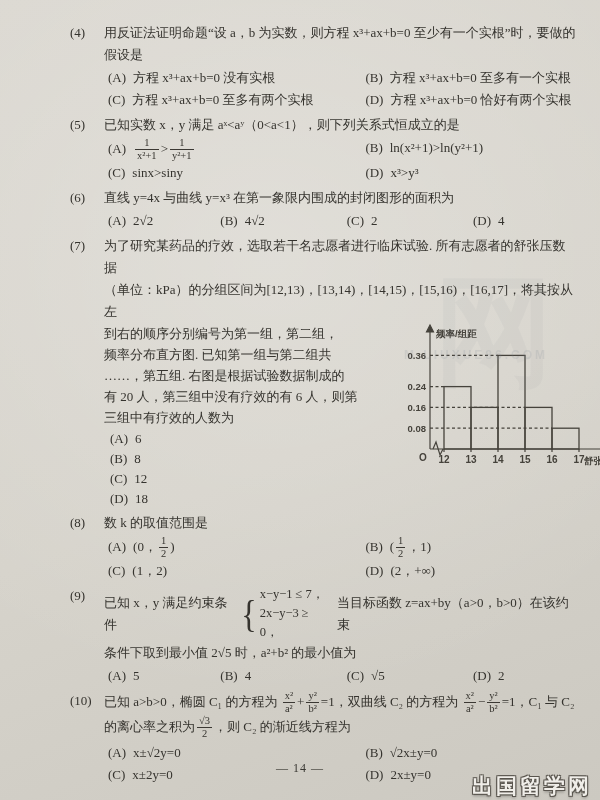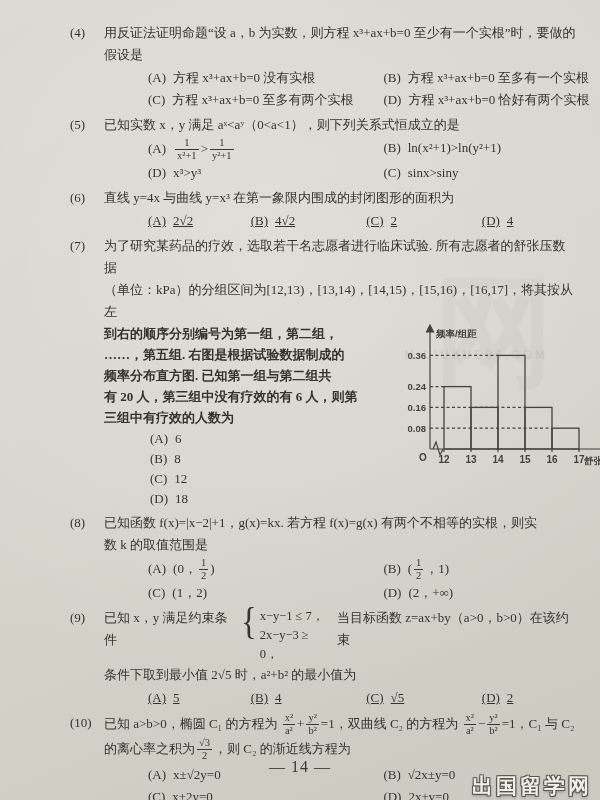--- a/index.html
+++ b/index.html
@@ -8,41 +8,41 @@
     background:
       radial-gradient(ellipse 130% 90% at 45% 32%, rgba(255,255,255,0.22), rgba(0,0,0,0) 62%),
       linear-gradient(158deg,#dbd8d1 0%,#d6d3cb 55%,#ccc9c1 100%);
     color:#35332e;
     font-family:"Liberation Serif","DejaVu Serif",serif;
   }
   .questions-area{position:absolute;left:70px;top:22px;right:24px;}
   .question{position:relative;padding-left:34px;margin-bottom:3px;font-size:13px;line-height:22px;}
   .q-num{position:absolute;left:0;top:0;}
   .q-line{min-height:21px;}
-  .options{margin-top:1px;margin-left:40px;}
+  .options{margin-top:1px;}
   .options.two-col{display:grid;grid-template-columns:55% 45%;padding-left:4px;}
-  .options.four-col{display:grid;grid-template-columns:24% 27% 27% 22%;padding-left:4px;text-decoration:underline;}
+  .options.four-col{display:grid;grid-template-columns:24% 27% 27% 22%;padding-left:4px;}
   .options.vertical{padding-left:6px;}
   .options.vertical .option{display:block;line-height:20px;}
   .option{white-space:nowrap;}
   .opt-label{margin-right:7px;}
   .frac{display:inline-flex;flex-direction:column;vertical-align:middle;text-align:center;
         font-size:10.5px;line-height:1.15;margin:0 2px;}
   .frac .fden{border-top:1px solid #3b3833;padding:0 2px;}
   .frac .fnum{padding:0 2px;}
-  .cases-line{display:flex;min-height:40px;}
+  .cases-line{display:flex;align-items:center;min-height:40px;}
   .brace{font-size:32px;line-height:1;transform:scaleY(1.2);margin:0 3px 0 4px;font-weight:400;}
   .cases-col{display:flex;flex-direction:column;font-size:12.5px;line-height:19px;}
   .cases-post{margin-left:8px;}
   .q7-row{display:flex;}
   .q7-left{width:292px;flex:0 0 292px;}
-  .q7-left .q-line{line-height:21px;font-weight:bold;}
+  .q7-left .q-line{line-height:21px;}
   .q7-chart{flex:1;margin-left:4px;margin-top:0;}
   .page-num{position:absolute;left:0;right:0;bottom:24px;text-align:center;
-            font-size:16px;letter-spacing:1px;color:#3a3833;}
+            font-size:12px;letter-spacing:1px;color:#3a3833;}
   .faint-glyph{position:absolute;top:252px;right:46px;font-size:120px;color:#6d7884;
                opacity:0.05;pointer-events:none;font-weight:700;}
   .faint-wm{position:absolute;top:348px;right:52px;font-size:12px;font-weight:700;
             letter-spacing:3px;color:#7e8894;opacity:0.16;
             font-family:"Liberation Sans",sans-serif;}
   .site-wm{position:absolute;right:8px;bottom:0px;text-align:center;
            font-family:"Liberation Sans","DejaVu Sans",sans-serif;}
   .wm-name{font-size:21px;font-weight:700;letter-spacing:3px;color:#f0eee9;
            text-shadow:-1px -1px 0 #5a564f,1px -1px 0 #5a564f,-1px 1px 0 #5a564f,
                         1px 1px 0 #5a564f,0 2px 3px rgba(0,0,0,0.35);}
@@ -70,43 +70,43 @@
         <div class="q-line">已知实数 x，y 满足 aˣ&lt;aʸ（0&lt;a&lt;1），则下列关系式恒成立的是</div>
         <div class="options two-col">
           <span class="option"><span class="opt-label">(A)</span><span class="opt-text"><span class="frac">
                 <span class="fnum">1</span>
                 <span class="fden">x²+1</span>
               </span>&gt;<span class="frac">
                 <span class="fnum">1</span>
                 <span class="fden">y²+1</span>
               </span></span></span>
           <span class="option"><span class="opt-label">(B)</span><span class="opt-text">ln(x²+1)&gt;ln(y²+1)</span></span>
+          <span class="option"><span class="opt-label">(C)</span><span class="opt-text">sinx&gt;siny</span></span>
           <span class="option"><span class="opt-label">(D)</span><span class="opt-text">x³&gt;y³</span></span>
-          <span class="option"><span class="opt-label">(C)</span><span class="opt-text">sinx&gt;siny</span></span>
         </div>
       </div>
       <div class="question">
         <span class="q-num">(6)</span>
         <div class="q-line">直线 y=4x 与曲线 y=x³ 在第一象限内围成的封闭图形的面积为</div>
         <div class="options four-col">
           <span class="option"><span class="opt-label">(A)</span><span class="opt-text">2√2</span></span>
           <span class="option"><span class="opt-label">(B)</span><span class="opt-text">4√2</span></span>
           <span class="option"><span class="opt-label">(C)</span><span class="opt-text">2</span></span>
           <span class="option"><span class="opt-label">(D)</span><span class="opt-text">4</span></span>
         </div>
       </div>
       <div class="question">
         <span class="q-num">(7)</span>
         <div class="q-line">为了研究某药品的疗效，选取若干名志愿者进行临床试验. 所有志愿者的舒张压数据</div>
         <div class="q-line">（单位：kPa）的分组区间为[12,13)，[13,14)，[14,15)，[15,16)，[16,17]，将其按从左</div>
         <div class="q7-row">
           <div class="q7-left">
             <div class="q-line">到右的顺序分别编号为第一组，第二组，</div>
+            <div class="q-line">频率分布直方图. 已知第一组与第二组共</div>
             <div class="q-line">……，第五组. 右图是根据试验数据制成的</div>
-            <div class="q-line">频率分布直方图. 已知第一组与第二组共</div>
             <div class="q-line">有 20 人，第三组中没有疗效的有 6 人，则第</div>
             <div class="q-line">三组中有疗效的人数为</div>
             <div class="options vertical">
               <span class="option"><span class="opt-label">(A)</span><span class="opt-text">6</span></span>
               <span class="option"><span class="opt-label">(B)</span><span class="opt-text">8</span></span>
               <span class="option"><span class="opt-label">(C)</span><span class="opt-text">12</span></span>
               <span class="option"><span class="opt-label">(D)</span><span class="opt-text">18</span></span>
             </div>
           </div>
           <div class="q7-chart"><svg width="238" height="156">
@@ -141,21 +141,20 @@
               <line x1="179" y1="126" x2="179" y2="129" stroke="#45423b" stroke-width="1.2"></line>
               <text x="179" y="140" fill="#45423b" font-size="10" font-weight="600" font-family="&quot;Liberation Sans&quot;,&quot;DejaVu Sans&quot;,sans-serif" text-anchor="middle">17</text>
               <text x="19" y="138" fill="#45423b" font-size="10" font-weight="600" font-family="&quot;Liberation Sans&quot;,&quot;DejaVu Sans&quot;,sans-serif" text-anchor="start">O</text>
               <text x="36" y="14" fill="#45423b" font-size="9.5" font-weight="600" font-family="&quot;Liberation Sans&quot;,&quot;DejaVu Sans&quot;,sans-serif" text-anchor="start">频率/组距</text>
               <text x="184" y="141" fill="#45423b" font-size="9.5" font-weight="600" font-family="&quot;Liberation Sans&quot;,&quot;DejaVu Sans&quot;,sans-serif" text-anchor="start">舒张压/kPa</text>
             </svg></div>
         </div>
       </div>
       <div class="question">
         <span class="q-num">(8)</span>
-        <div class="q-line">已知函数 f(x)=|x−2|+1，g(x)=kx. 若方程 f(x)=g(x) 有两个不相等的实根，则实</div>
         <div class="q-line">数 k 的取值范围是</div>
         <div class="options two-col">
           <span class="option"><span class="opt-label">(A)</span><span class="opt-text">(0，<span class="frac">
                 <span class="fnum">1</span>
                 <span class="fden">2</span>
               </span>)</span></span>
           <span class="option"><span class="opt-label">(B)</span><span class="opt-text">(<span class="frac">
                 <span class="fnum">1</span>
                 <span class="fden">2</span>
               </span>，1)</span></span>

